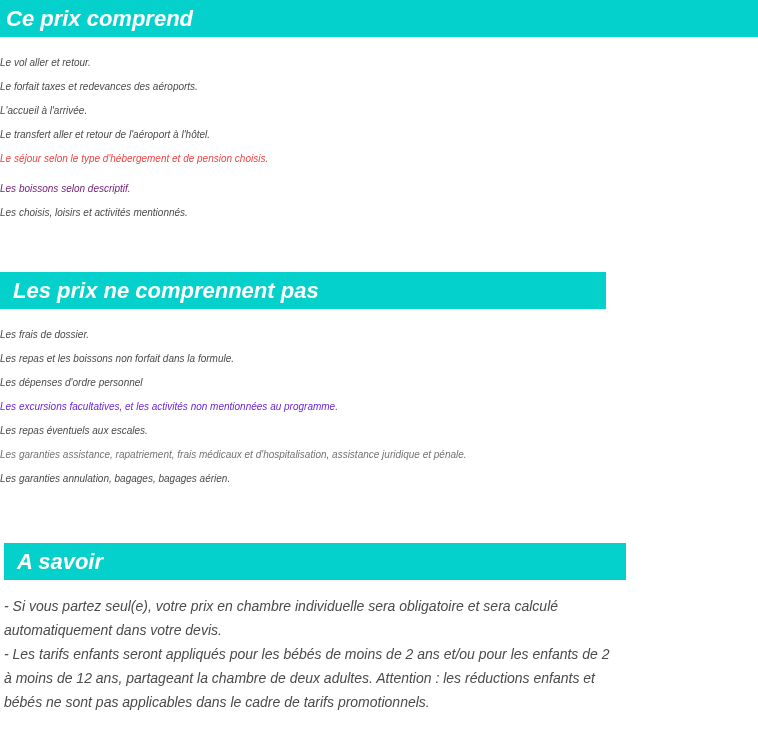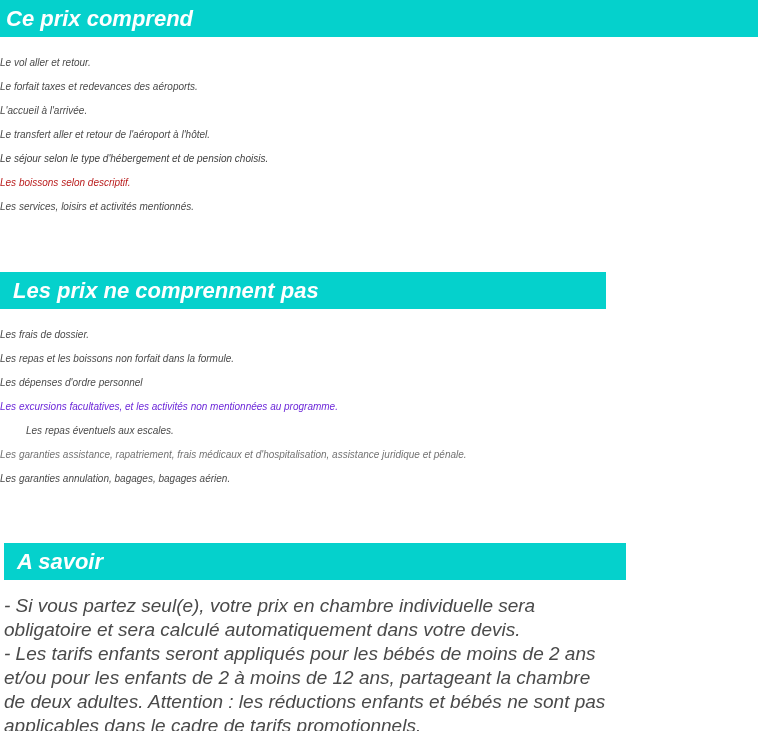--- a/index.html
+++ b/index.html
@@ -42,21 +42,21 @@
   }
   .line {
     font-style: italic;
     font-size: 10px;
     line-height: 24px;
     color: #4a4a4a;
     white-space: nowrap;
   }
   .para {
     font-style: italic;
-    font-size: 19px;
+    font-size: 14px;
     line-height: 24px;
     color: #4a4a4a;
     max-width: 748px;
   }
   
   .spacer-after-header-1 { height: 14px; }
   .spacer-after-header-2 { height: 14px; }
   .spacer-after-header-3 { height: 14px; }
   .sec1 { position: absolute; top: 0; left: 0; width: 758px; }
   .sec2 { position: absolute; top: 272px; left: 0; width: 606px; }
@@ -68,35 +68,35 @@
 <div class="page">
 
   <div class="section sec1">
     <div class="section-header" style="background: rgb(5, 209, 204); color: rgb(255, 255, 255); padding-left: 6px;">Ce prix comprend</div>
     <div class="spacer-after-header-1"></div>
     <div class="section-body">
       <div class="line" style="color: rgb(74, 74, 74);">Le vol aller et retour.</div>
       <div class="line" style="color: rgb(74, 74, 74);">Le forfait taxes et redevances des aéroports.</div>
       <div class="line" style="color: rgb(74, 74, 74);">L'accueil à l'arrivée.</div>
       <div class="line" style="color: rgb(74, 74, 74);">Le transfert aller et retour de l'aéroport à l'hôtel.</div>
-      <div class="line" style="color: #404040;">Le séjour selon le type d'hébergement et de pension choisis.</div>
-      <div class="line" style="color: #b91c1c;">Les boissons selon descriptif.</div>
-      <div class="line" style="color: rgb(74, 74, 74);">Les services, loisirs et activités mentionnés.</div>
+      <div class="line" style="color: #ef4444;">Le séjour selon le type d'hébergement et de pension choisis.</div>
+      <div class="line" style="color: #701a75; margin-top: 6px;">Les boissons selon descriptif.</div>
+      <div class="line" style="color: rgb(74, 74, 74);">Les choisis, loisirs et activités mentionnés.</div>
     </div>
   </div>
 
   <div class="section sec2">
     <div class="section-header" style="background: rgb(5, 209, 204); color: rgb(255, 255, 255);">Les prix ne comprennent pas</div>
     <div class="spacer-after-header-2"></div>
     <div class="section-body">
       <div class="line" style="color: rgb(74, 74, 74);">Les frais de dossier.</div>
       <div class="line" style="color: rgb(74, 74, 74);">Les repas et les boissons non forfait dans la formule.</div>
       <div class="line" style="color: rgb(74, 74, 74);">Les dépenses d'ordre personnel</div>
       <div class="line" style="color: #6d28d9;">Les excursions facultatives, et les activités non mentionnées au programme.</div>
-      <div class="line" style="color: rgb(74, 74, 74); padding-left: 26px;">Les repas éventuels aux escales.</div>
+      <div class="line" style="color: rgb(74, 74, 74);">Les repas éventuels aux escales.</div>
       <div class="line" style="color: #737373;">Les garanties assistance, rapatriement, frais médicaux et d'hospitalisation, assistance juridique et pénale.</div>
       <div class="line" style="color: rgb(74, 74, 74);">Les garanties annulation, bagages, bagages aérien.</div>
     </div>
   </div>
 
   <div class="section sec3">
     <div class="section-header" style="background: rgb(5, 209, 204); color: rgb(255, 255, 255);">A savoir</div>
     <div class="spacer-after-header-3"></div>
     <div class="section-body">
       <div class="para" style="color: rgb(74, 74, 74);">- Si vous partez seul(e), votre prix en chambre individuelle sera obligatoire et sera calculé automatiquement dans votre devis.</div>

